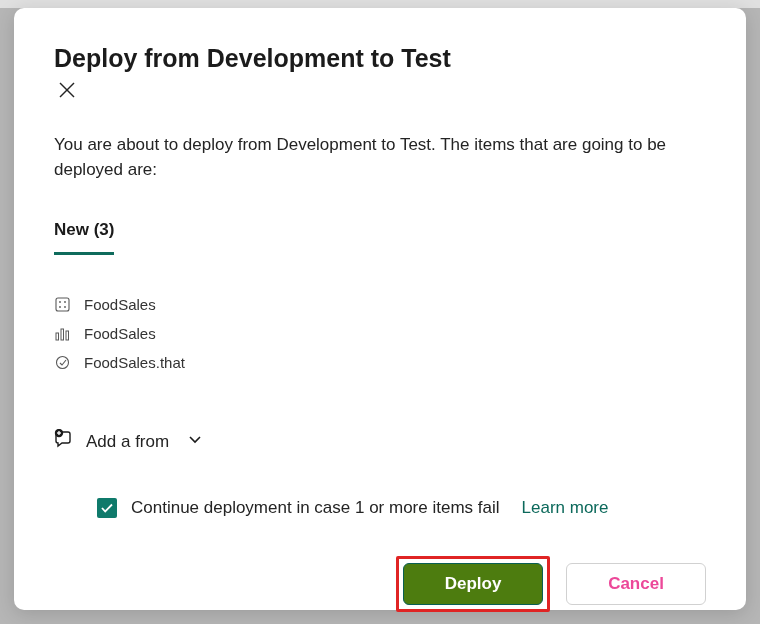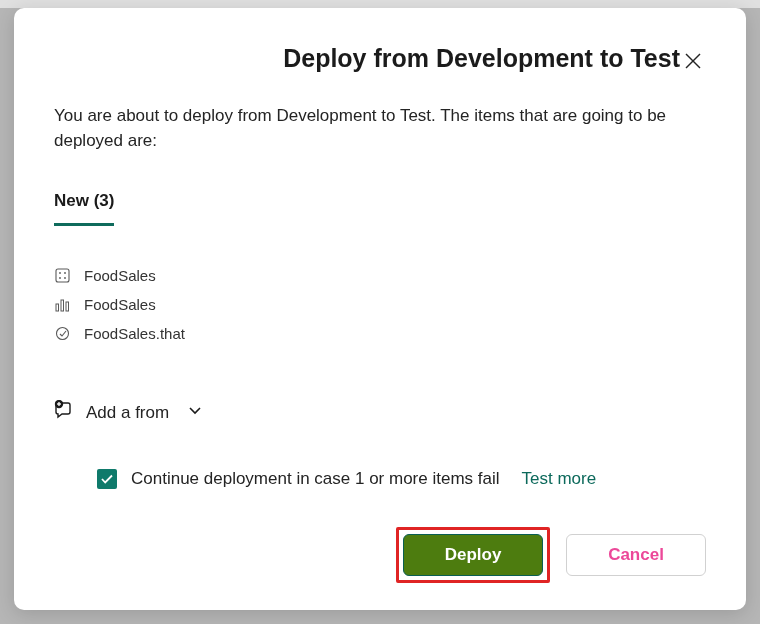--- a/index.html
+++ b/index.html
@@ -25,22 +25,23 @@
       bottom: 14px;
       background: #ffffff;
       border-radius: 10px;
       box-shadow: 0 4px 20px rgba(0,0,0,0.15);
       padding: 36px 40px 30px 40px;
       display: flex;
       flex-direction: column;
     }
     .dlg-header {
       display: flex;
-      justify-content: flex-end;
+      justify-content: flex-start;
       align-items: flex-start;
+      flex-direction: column;
     }
     .dlg-title {
       font-size: 25px;
       font-weight: 700;
       color: #1b1b1b;
     }
     .close-btn {
       cursor: pointer;
       padding: 4px;
       margin-top: 4px;
@@ -241,21 +242,21 @@
     </span>
   </div>
 
   <div class="continue-row">
     <div class="chk">
       <svg width="14" height="14" viewBox="0 0 14 14">
         <path d="M2 7 l3.2 3.5 L12 3.5" fill="none" stroke="#ffffff" stroke-width="1.8"></path>
       </svg>
     </div>
     <span>Continue deployment in case 1 or more items fail</span>
-    <span class="learn-link">Test more</span>
+    <span class="learn-link">Learn more</span>
   </div>
 
   <div class="btn-row">
     <div class="deploy-wrap">
       <div class="btn btn-primary">Deploy</div>
     </div>
     <div class="btn btn-secondary">Cancel</div>
   </div>
 
 </div>

